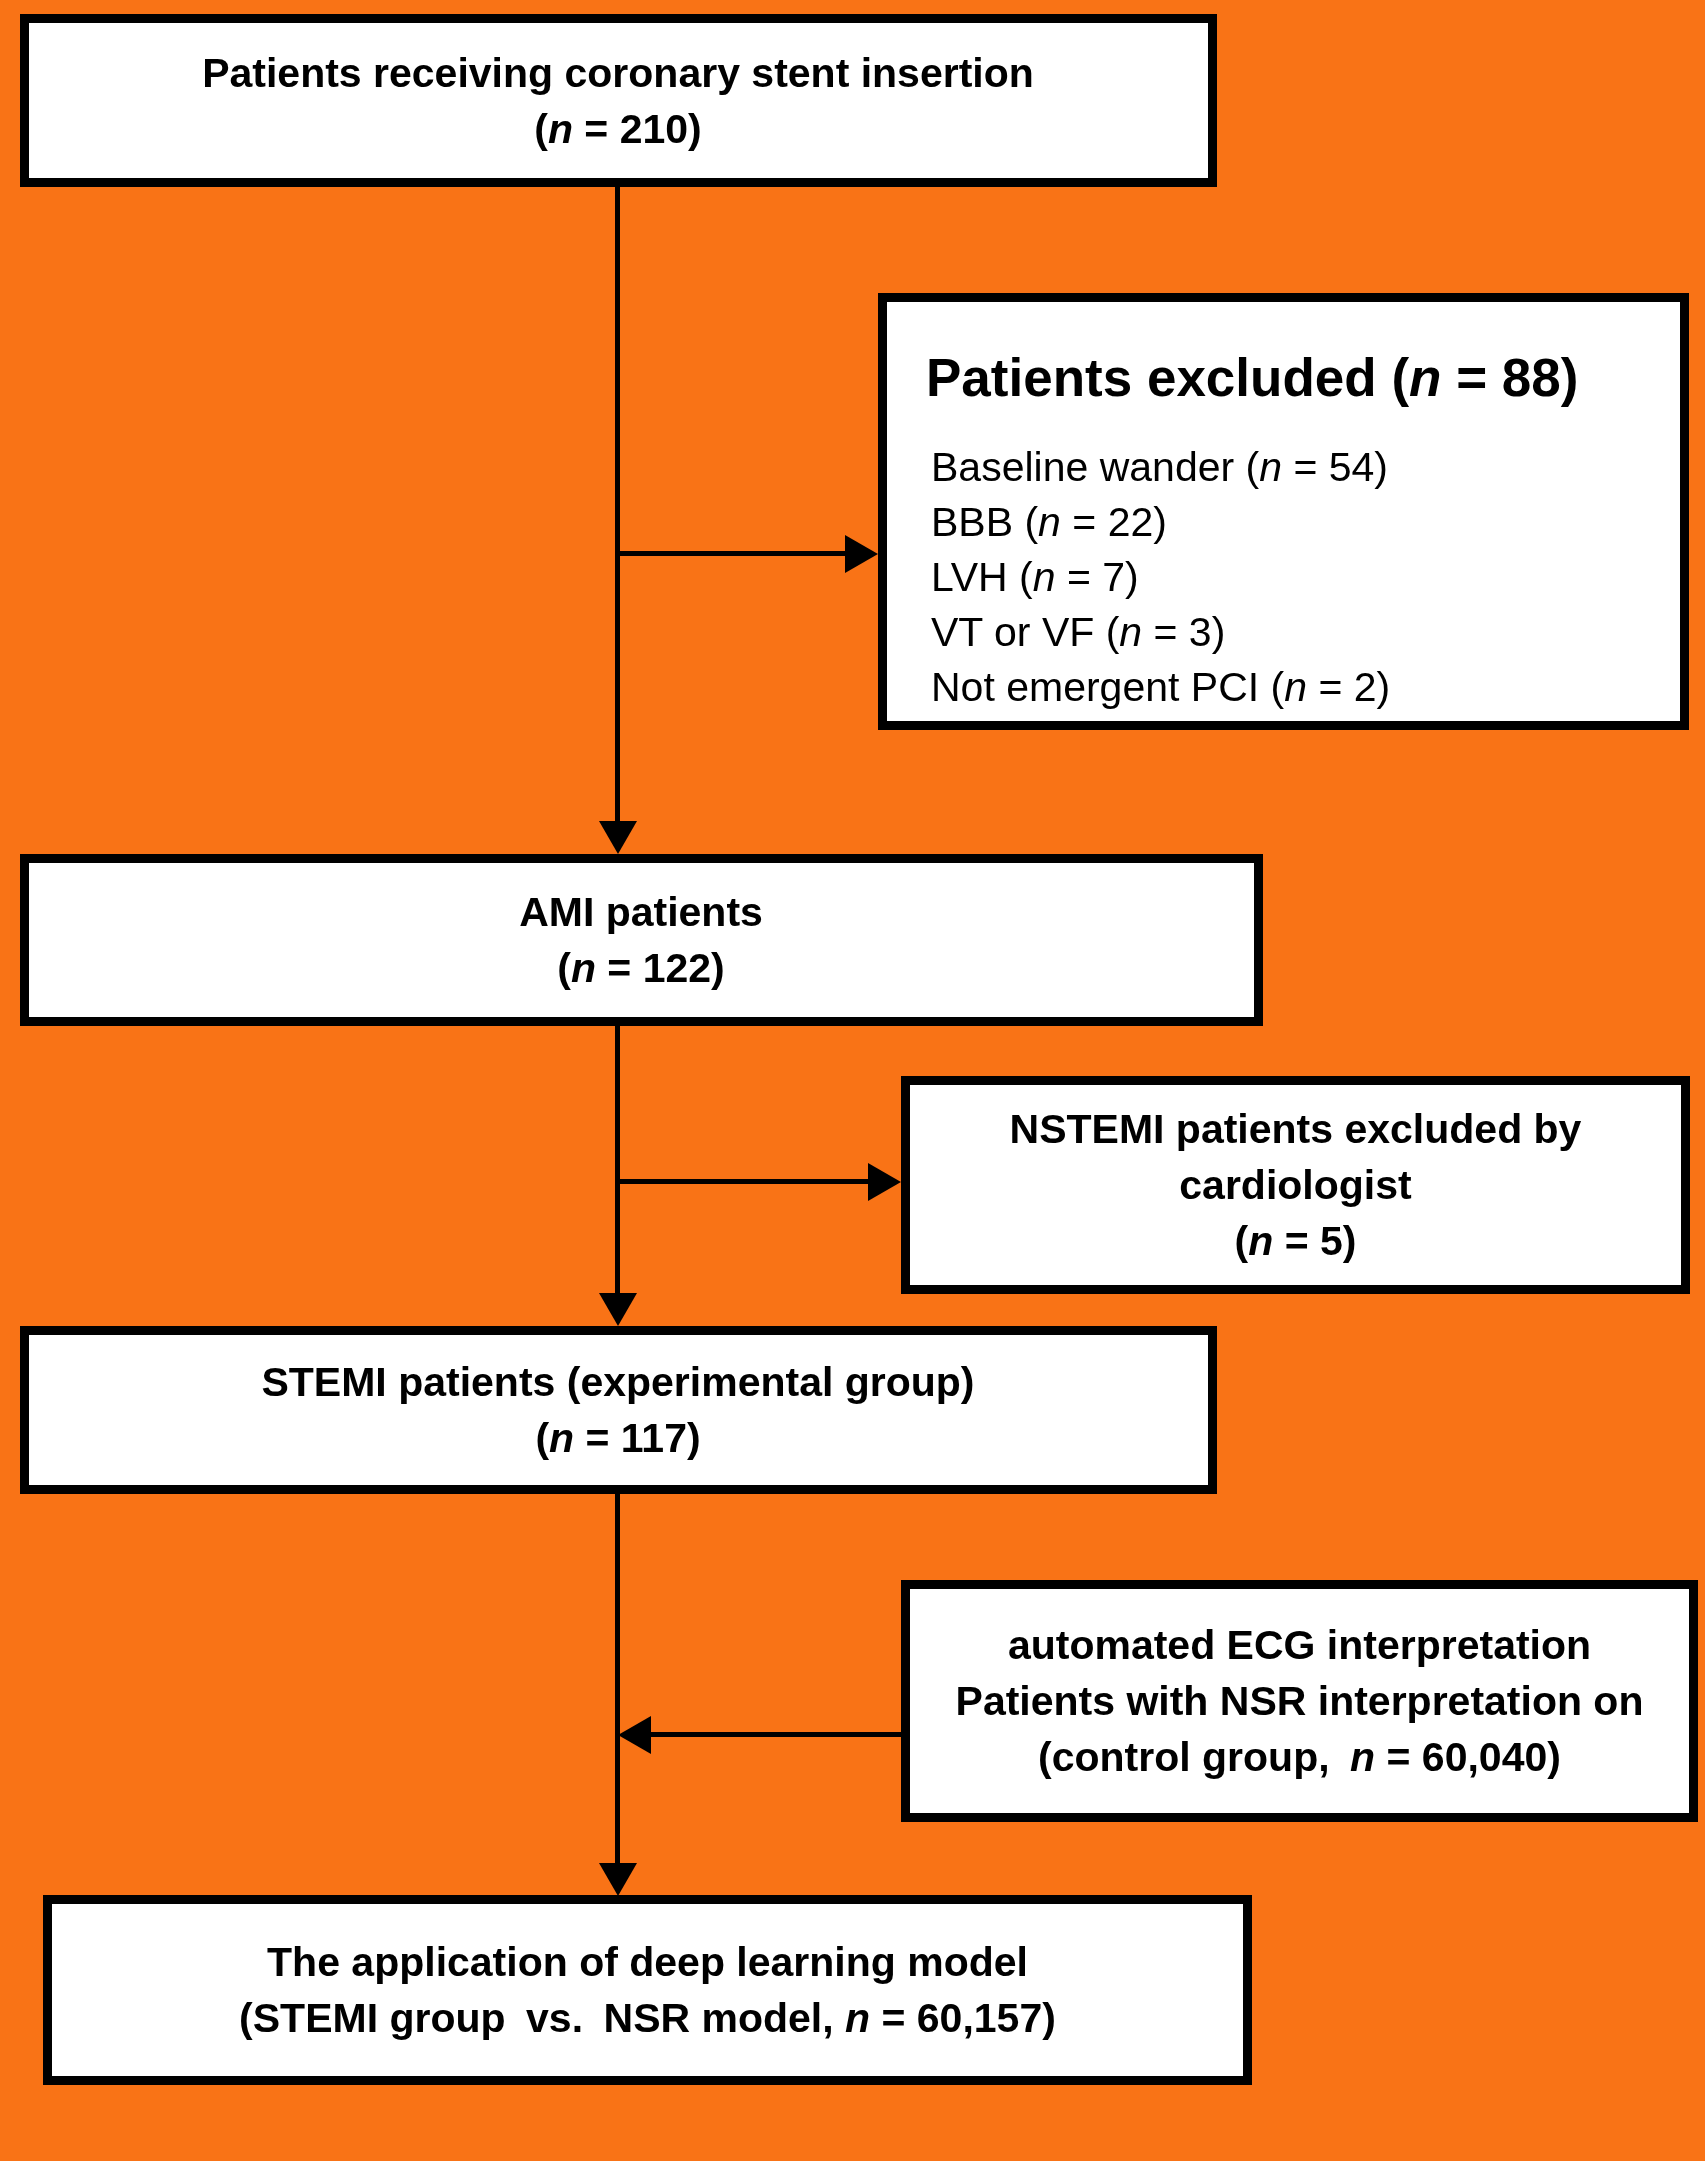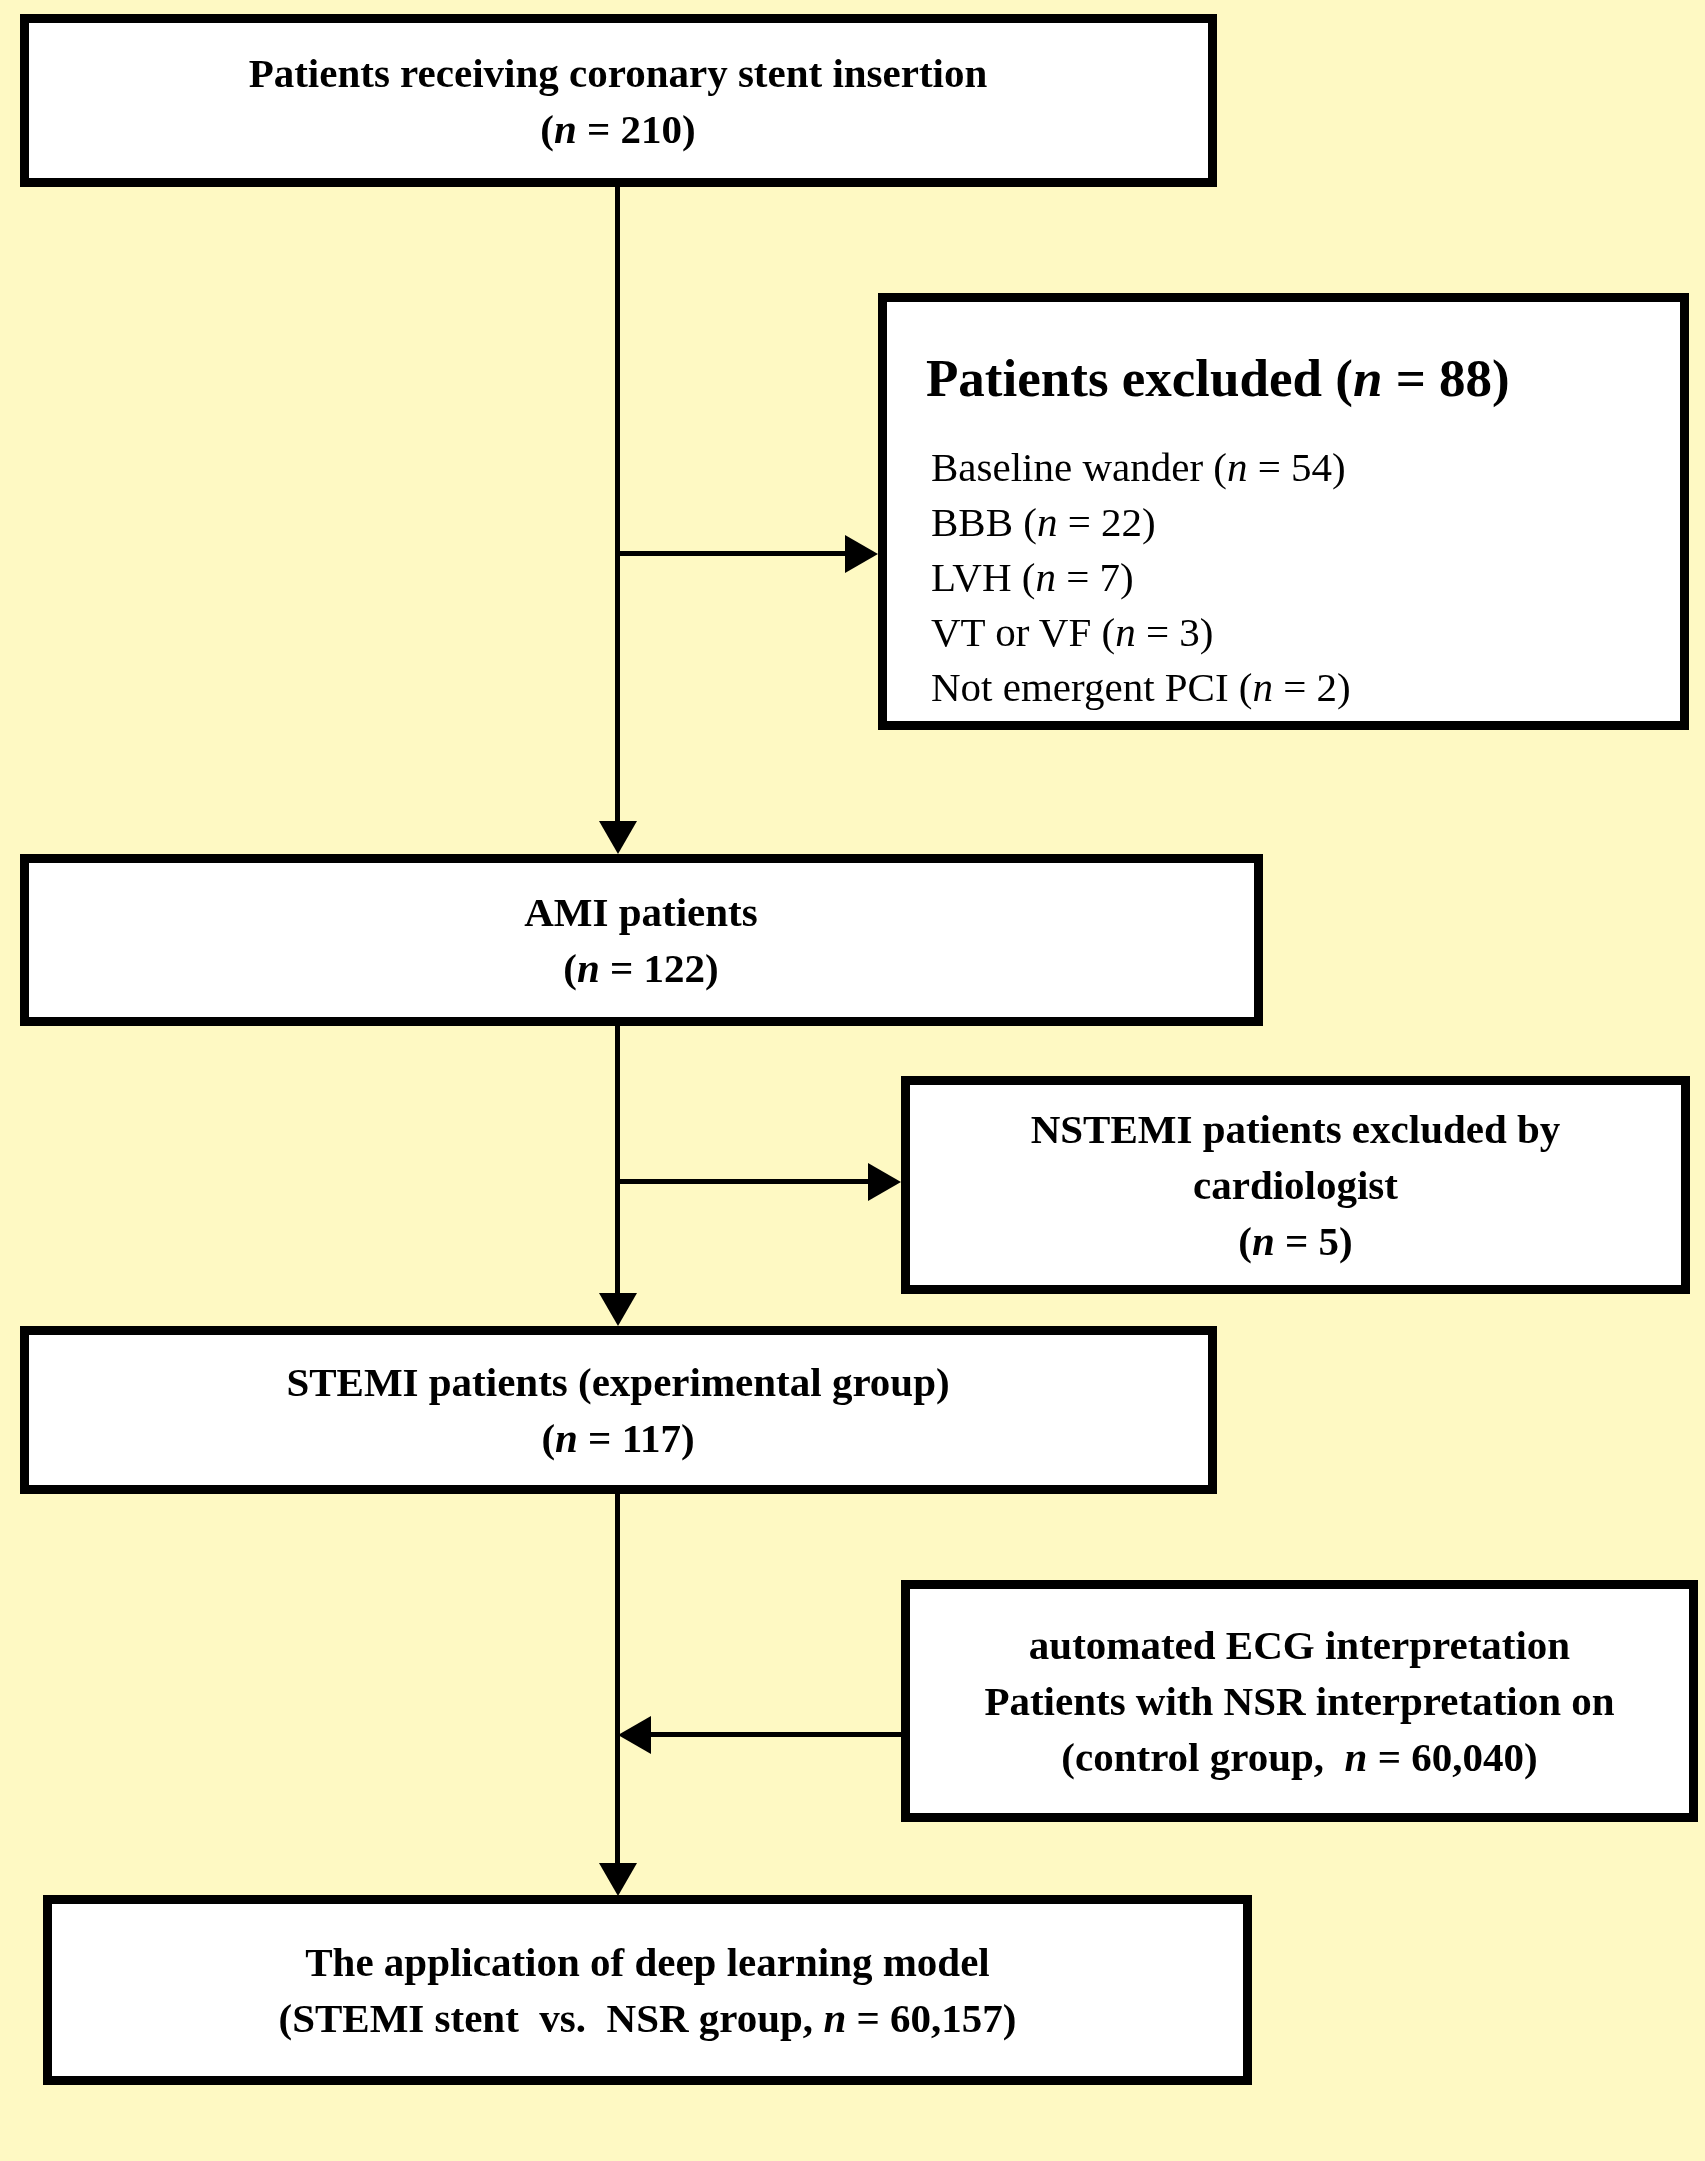--- a/index.html
+++ b/index.html
@@ -1,20 +1,20 @@
 <!DOCTYPE html>
 <html style="font-size:12.5px"><head>
 <meta charset="utf-8">
 <style>
   html,body{margin:0;padding:0;background:#ffffff;}
   .canvas{
     position:relative;
     width:1706px;height:2161px;
-    background:#fef9c3;
-    font-family:Liberation Serif, serif;
+    background:#f97316;
+    font-family:Liberation Sans, sans-serif;
     color:#000000;
   }
   .box{
     position:absolute;
     box-sizing:border-box;
     border:9.4px solid #000000;
     background:#ffffff;
     display:flex;
     flex-direction:column;
     justify-content:center;
@@ -72,21 +72,21 @@
   </div>
 
   <div class="box center" style="left:901px;top:1580px;width:797px;height:242px">
     <p class="tl b"><span>automated ECG interpretation</span></p>
     <p class="tl b"><span>Patients with NSR interpretation on</span></p>
     <p class="tl b"><span>(control group, </span><i class="n">n</i><span> = 60,040)</span></p>
   </div>
 
   <div class="box center" style="left:43px;top:1895px;width:1209px;height:190px">
     <p class="tl b"><span>The application of deep learning model</span></p>
-    <p class="tl b"><span>(STEMI stent vs. NSR group, </span><i class="n">n</i><span> = 60,157)</span></p>
+    <p class="tl b"><span>(STEMI group vs. NSR model, </span><i class="n">n</i><span> = 60,157)</span></p>
   </div>
 
   <div class="vline" style="left:615px;top:187px;height:634px"></div>
   <div class="arr arr-down" style="left:599px;top:821px"></div>
 
   <div class="hline" style="left:618px;top:551px;width:227px"></div>
   <div class="arr arr-right" style="left:845px;top:535px"></div>
 
   <div class="vline" style="left:615px;top:1026px;height:268px"></div>
   <div class="arr arr-down" style="left:599px;top:1293px"></div>

